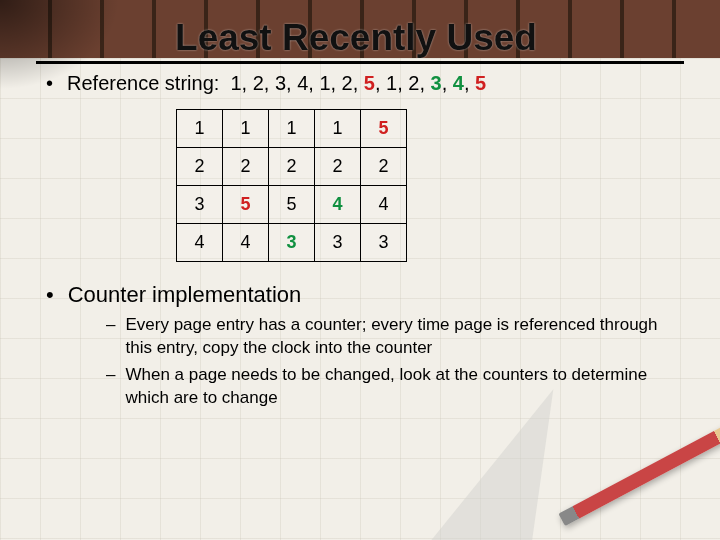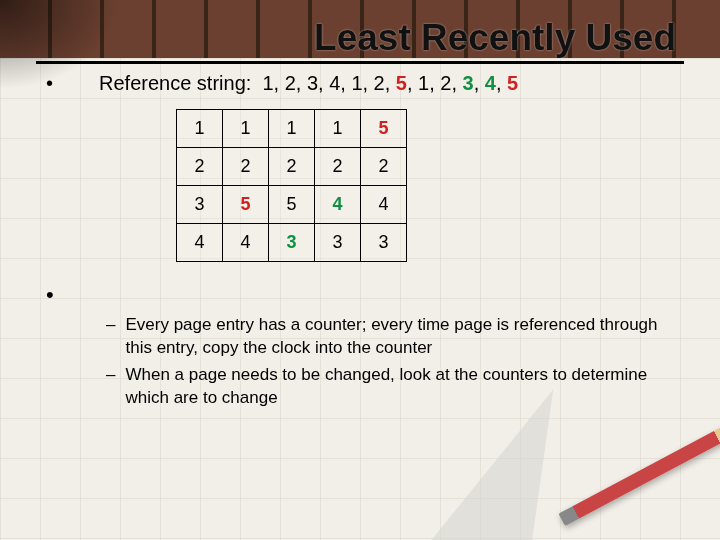--- a/index.html
+++ b/index.html
@@ -61,40 +61,40 @@
     z-index: 1;
   }
   .content {
     position: relative;
     z-index: 2;
     padding: 18px 36px 0 36px;
   }
   .title {
     font-size: 37px;
     font-weight: bold;
-    text-align: right;
+    text-align: center;
     line-height: 1.1;
     color: #000;
     margin-bottom: 2px;
     padding-right: 8px;
   }
   .title-line1 { text-shadow: 0 0 2px rgba(255,255,255,0.6); color: #111; }
   .underline {
     border-bottom: 3px solid #000;
     margin: 0 0 8px 0;
   }
   .bullet-row {
     display: flex;
     align-items: baseline;
     font-size: 20px;
     color: #000;
     margin: 6px 0 14px 10px;
   }
   .bullet-row .dot { margin-right: 14px; font-size: 20px; }
-  .ref-string { white-space: pre; margin-left: 32px; }
+  .ref-string { white-space: pre; }
   .red { color: #d02020; font-weight: bold; }
   .green { color: #109040; font-weight: bold; }
   .table-wrap {
     margin: 8px 0 20px 140px;
   }
   table {
     border-collapse: collapse;
   }
   td {
     border: 1.5px solid #000;
@@ -177,20 +177,21 @@
             <td class="green">3</td>
             <td>3</td>
             <td>3</td>
           </tr>
         </tbody>
     </table>
   </div>
 
   <div class="bullet2">
     <span class="dot">•</span>
+    <span>Counter implementation</span>
   </div>
 
   <div class="sublist">
     <div class="subitem">
       <span class="dash">–</span>
       <span>Every page entry has a counter; every time page is referenced through this entry, copy the clock into the counter</span>
     </div>
     <div class="subitem">
       <span class="dash">–</span>
       <span>When a page needs to be changed, look at the counters to determine which are to change</span>

